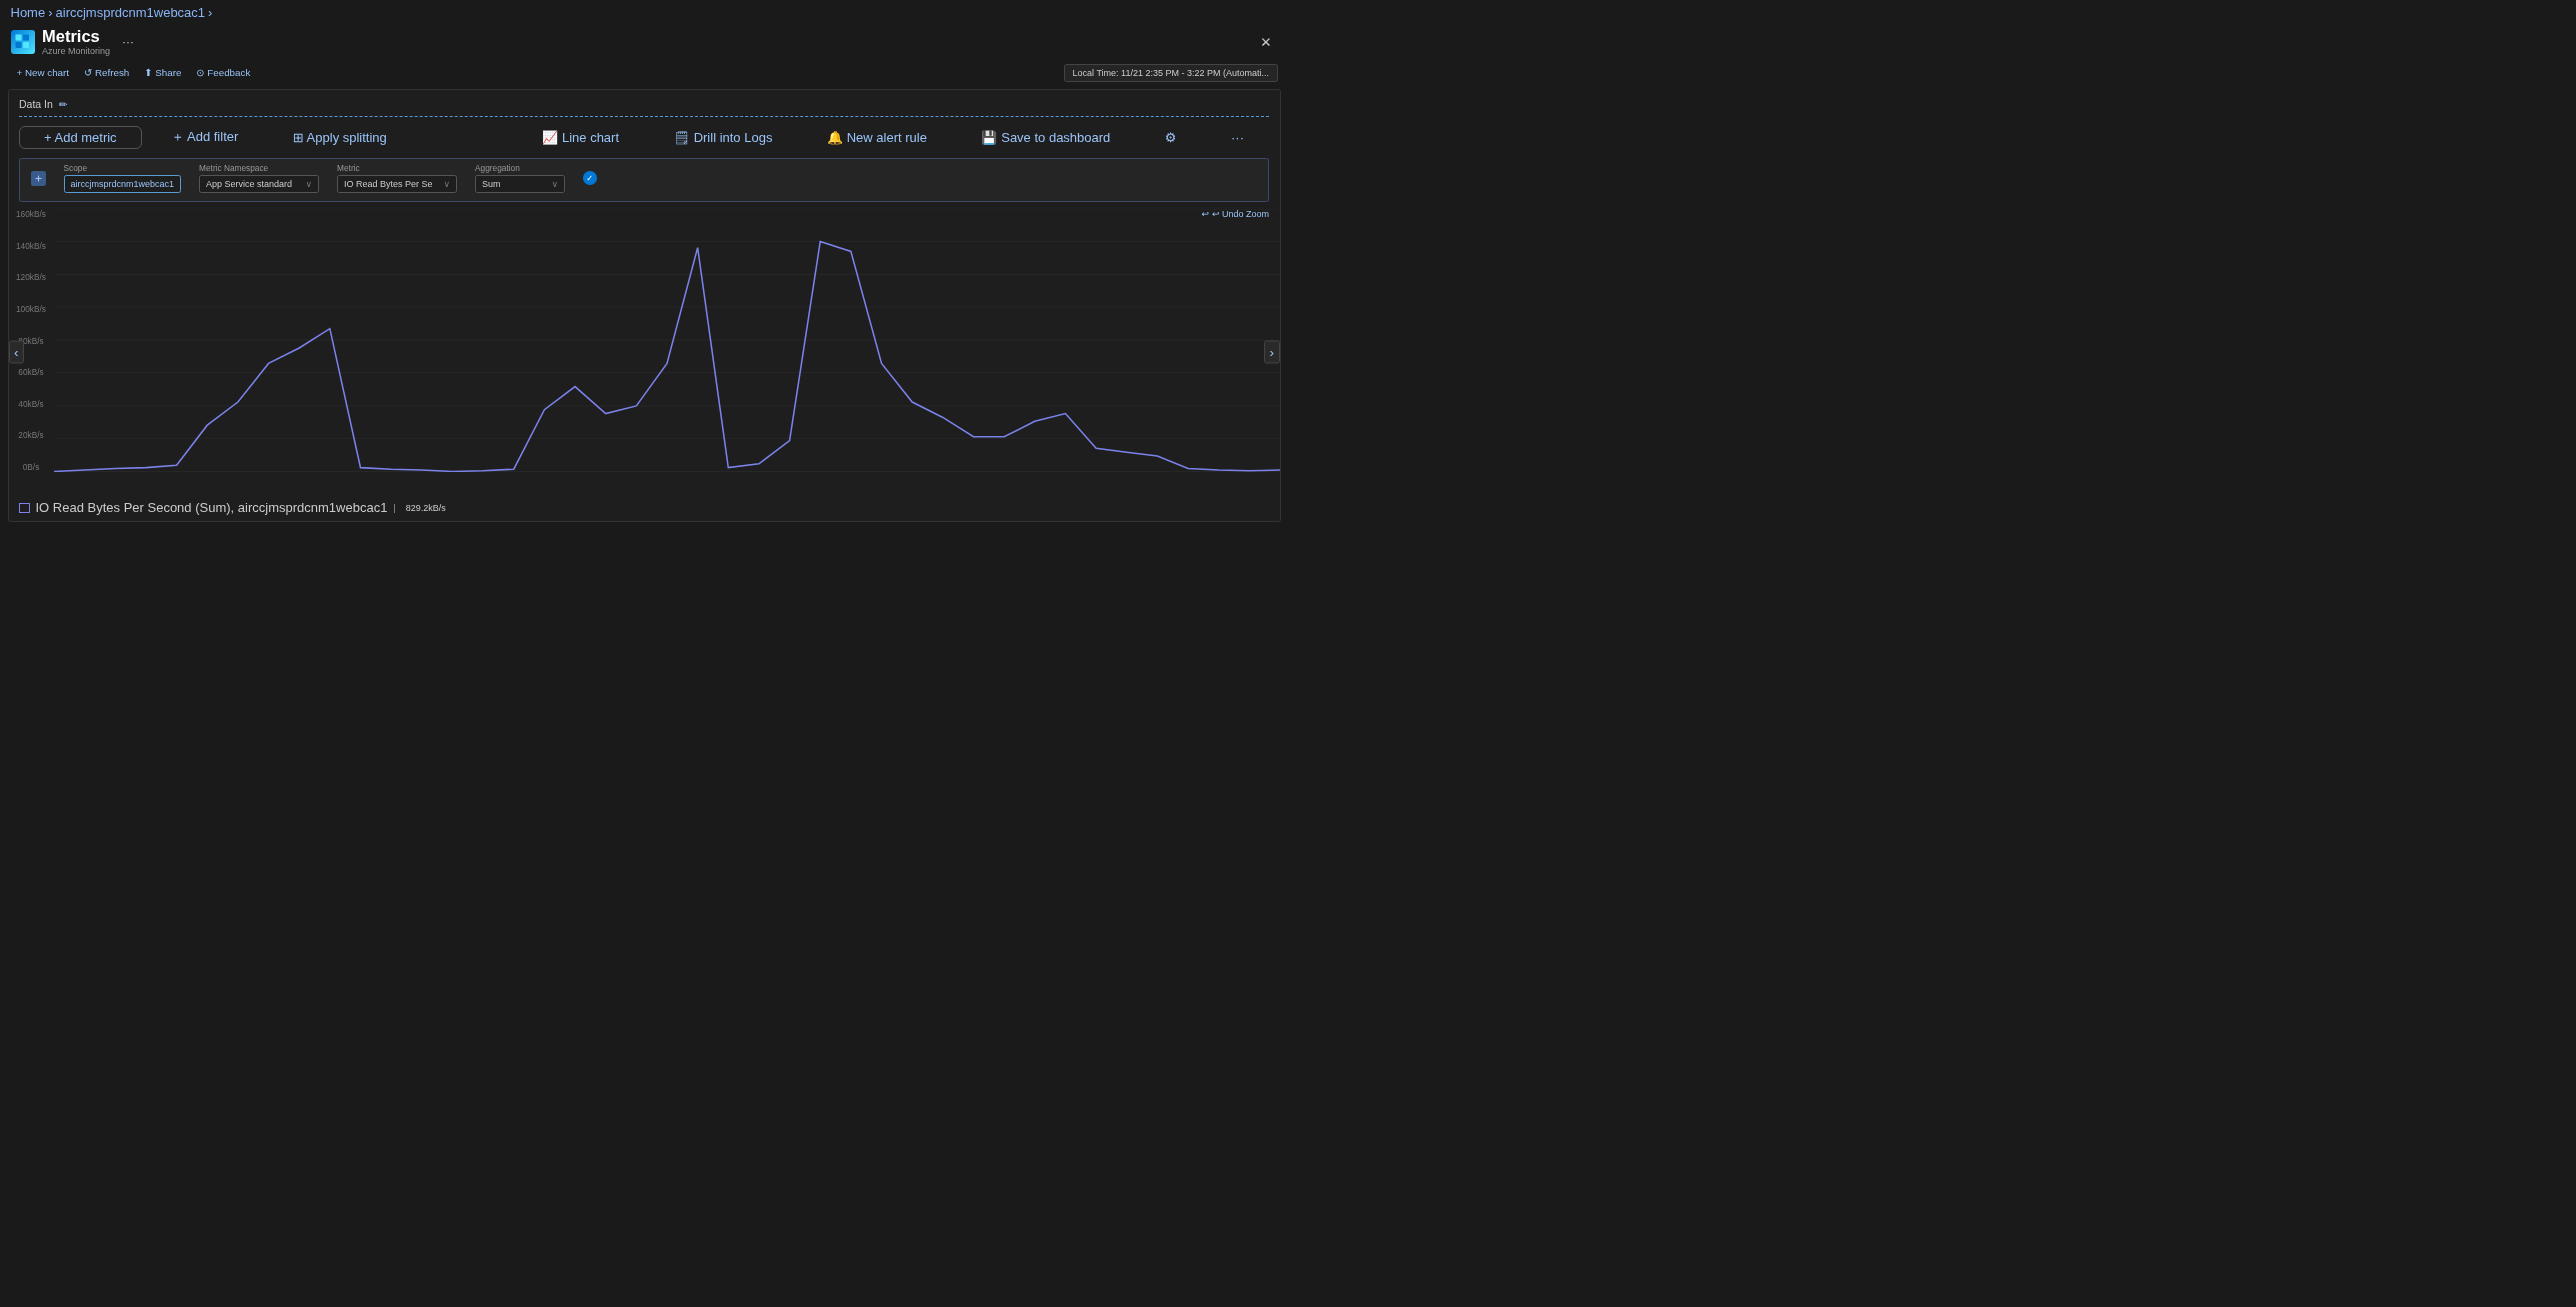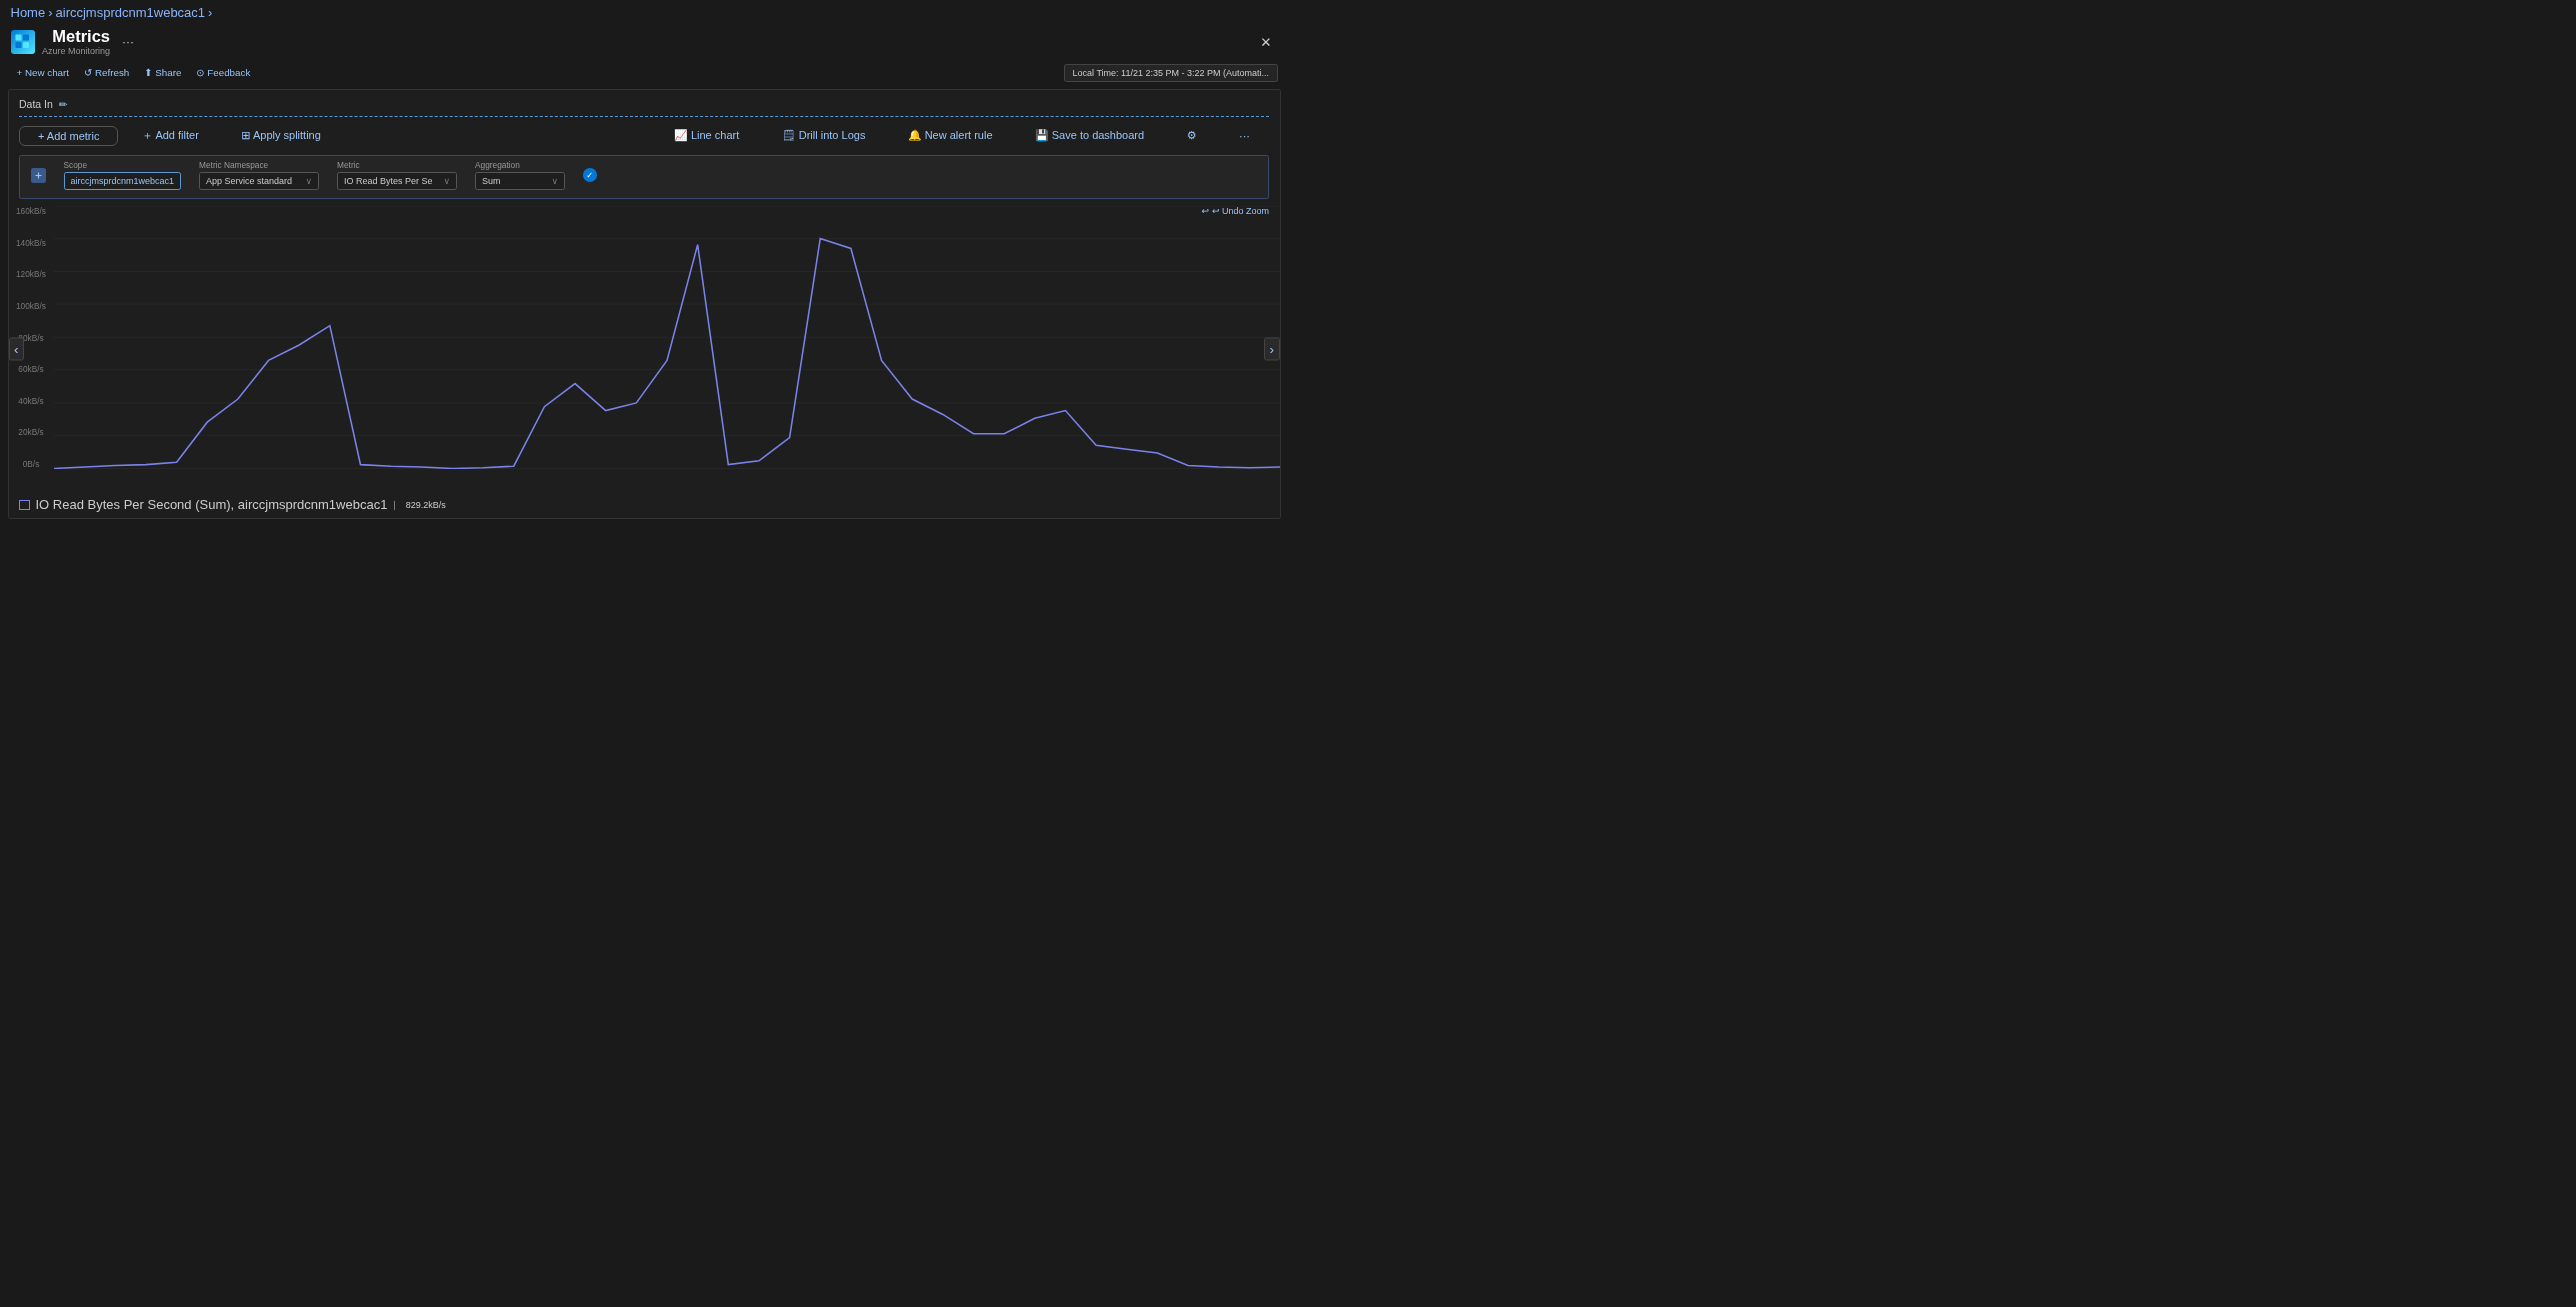--- a/index.html
+++ b/index.html
@@ -27,21 +27,20 @@
       color: #8ab4f8;
     }
     .breadcrumb span { color: #8ab4f8; cursor: pointer; }
     .breadcrumb-sep { color: #666; }
     .header-section {
       display: flex;
       align-items: center;
       justify-content: space-between;
       padding: 3px 10.5px 4.5px 10.5px;
       background: #1a1a1a;
-      text-align: right;
     }
     .header-left {
       display: flex;
       align-items: center;
       gap: 7.5px;
     }
     .app-icon {
       width: 24px;
       height: 24px;
       background: linear-gradient(135deg, #0078d4, #50e6ff);
@@ -126,23 +125,23 @@
       align-items: center;
       padding: 0 10.5px 7.5px 10.5px;
       gap: 4.5px;
     }
     .chart-tb-btn {
       display: flex;
       align-items: center;
       gap: 3.8px;
       color: #9ac4f8;
       cursor: pointer;
-      padding: 3px 18px;
+      padding: 3px 24px;
       border-radius: 6px;
-      font-size: 11px;
+      font-size: 13px;
       background: transparent;
       border: 0.8px solid transparent;
     }
     .chart-tb-btn.primary {
       border: 0.8px solid #555;
     }
     .chart-tb-right {
       margin-left: auto;
       display: flex;
       align-items: center;

